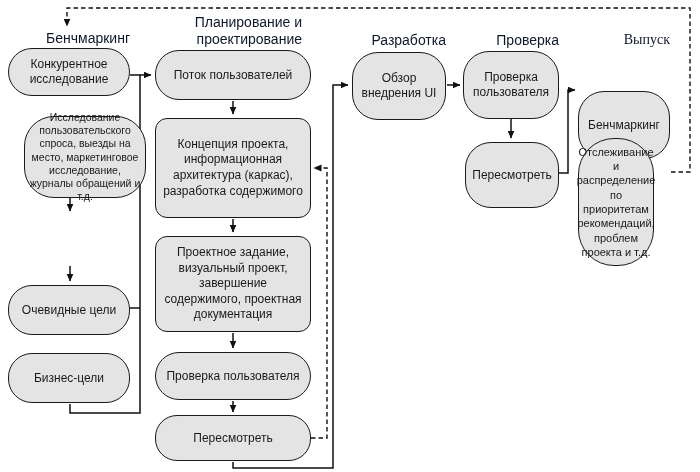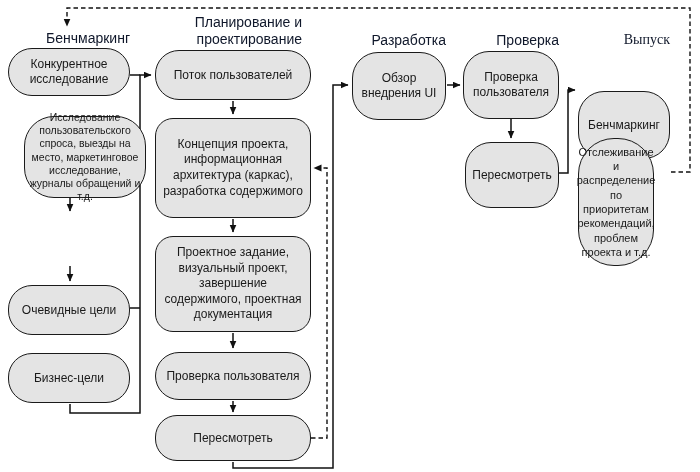--- a/index.html
+++ b/index.html
@@ -17,21 +17,21 @@
     position:absolute;z-index:1;box-sizing:border-box;
     background:#e4e4e4;border:1.6px solid #1a1a1a;
     display:flex;align-items:center;justify-content:center;
     text-align:center;font-size:12px;line-height:1.25;padding:3px 7px;
   }
   .r22{border-radius:22px;}
   .r24{border-radius:24px;}
   .r26{border-radius:26px;}
   .r30{border-radius:30px;}
   .r36{border-radius:36px;}
-  .r38{border-radius:18px;}
+  .r38{border-radius:12px;}
   .fs-small{font-size:10.5px;line-height:1.24;padding:2px 4px;}
   .fs-mid{font-size:12px;line-height:1.3;}
   .fs-track{font-size:11px;line-height:1.3;padding:2px 3px;}
 </style>
 </head>
 <body>
 
 <div id="canvas">
 
   <svg id="wires" width="700" height="472" viewBox="0 0 700 472" fill="none" xmlns="http://www.w3.org/2000/svg">

